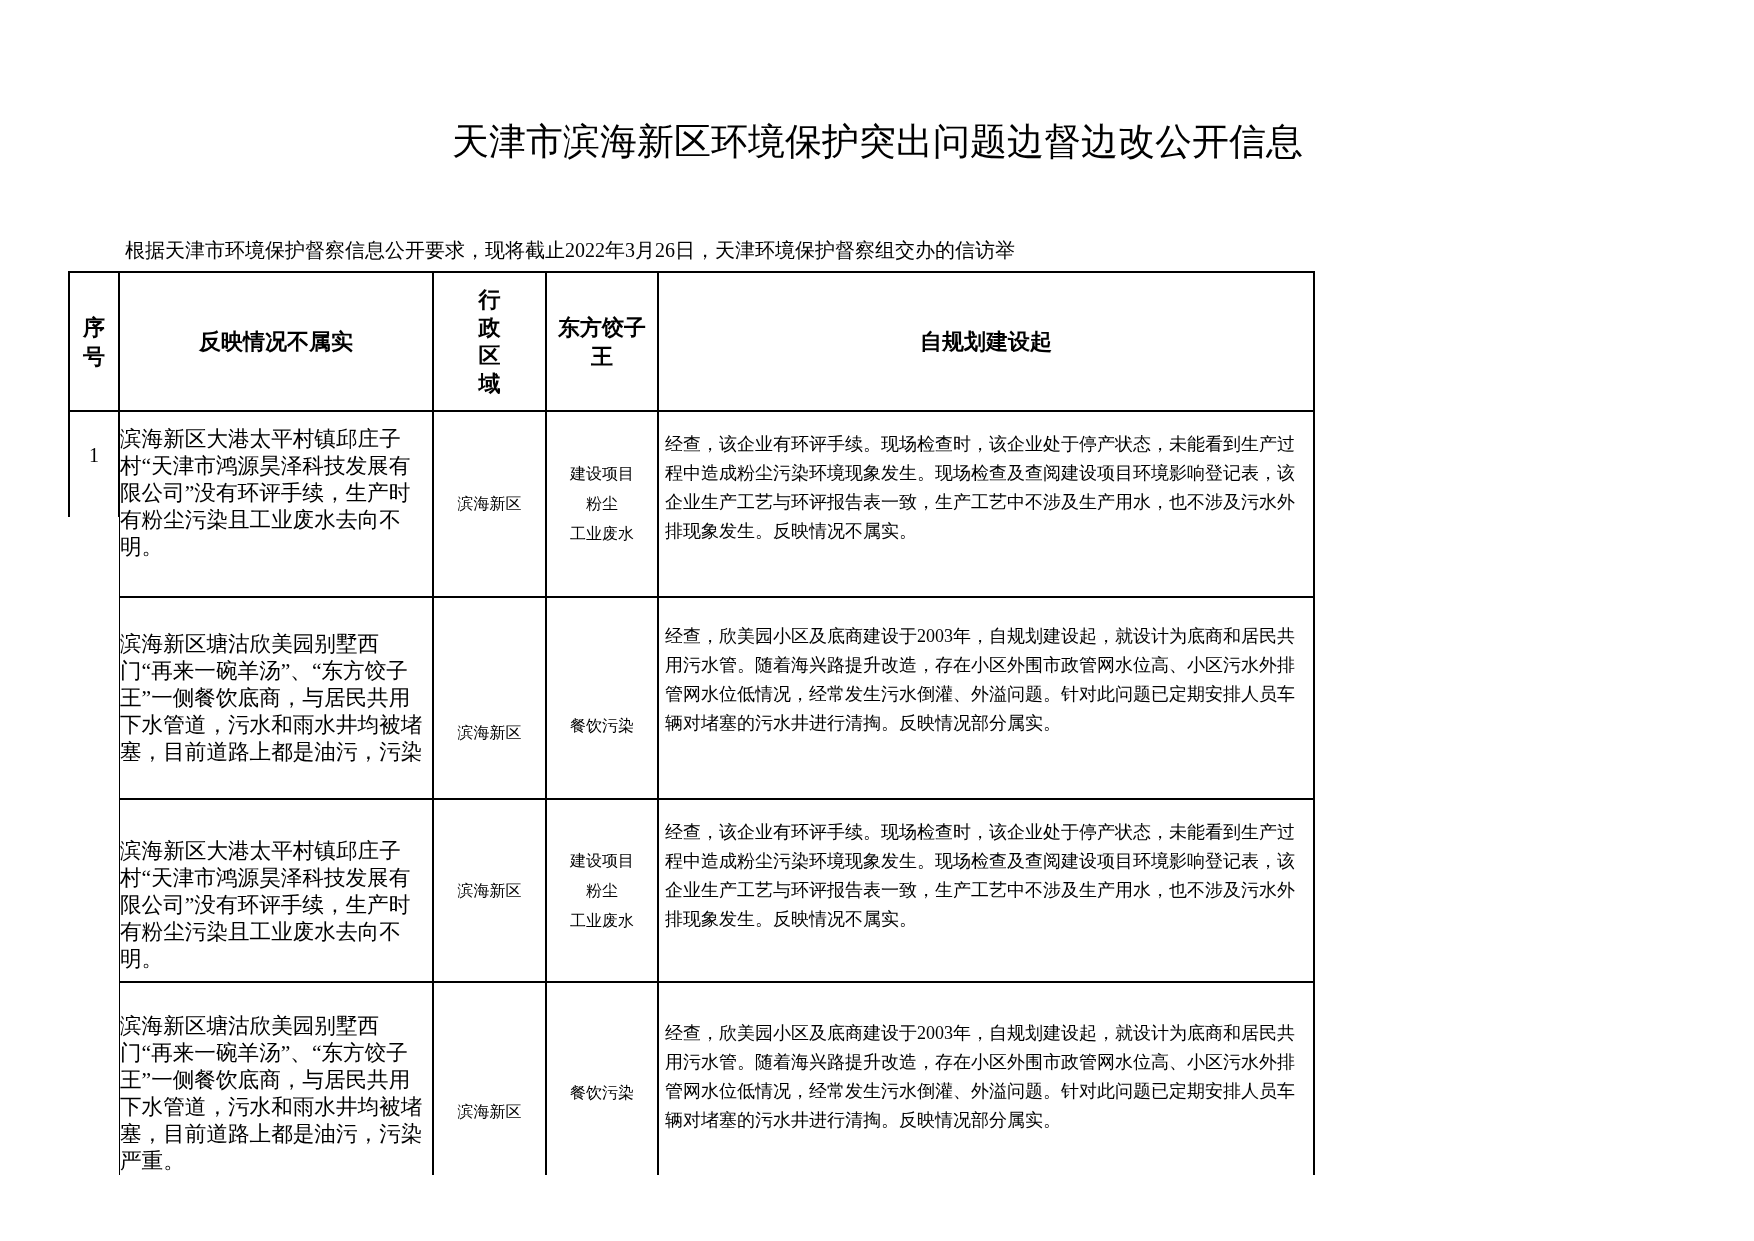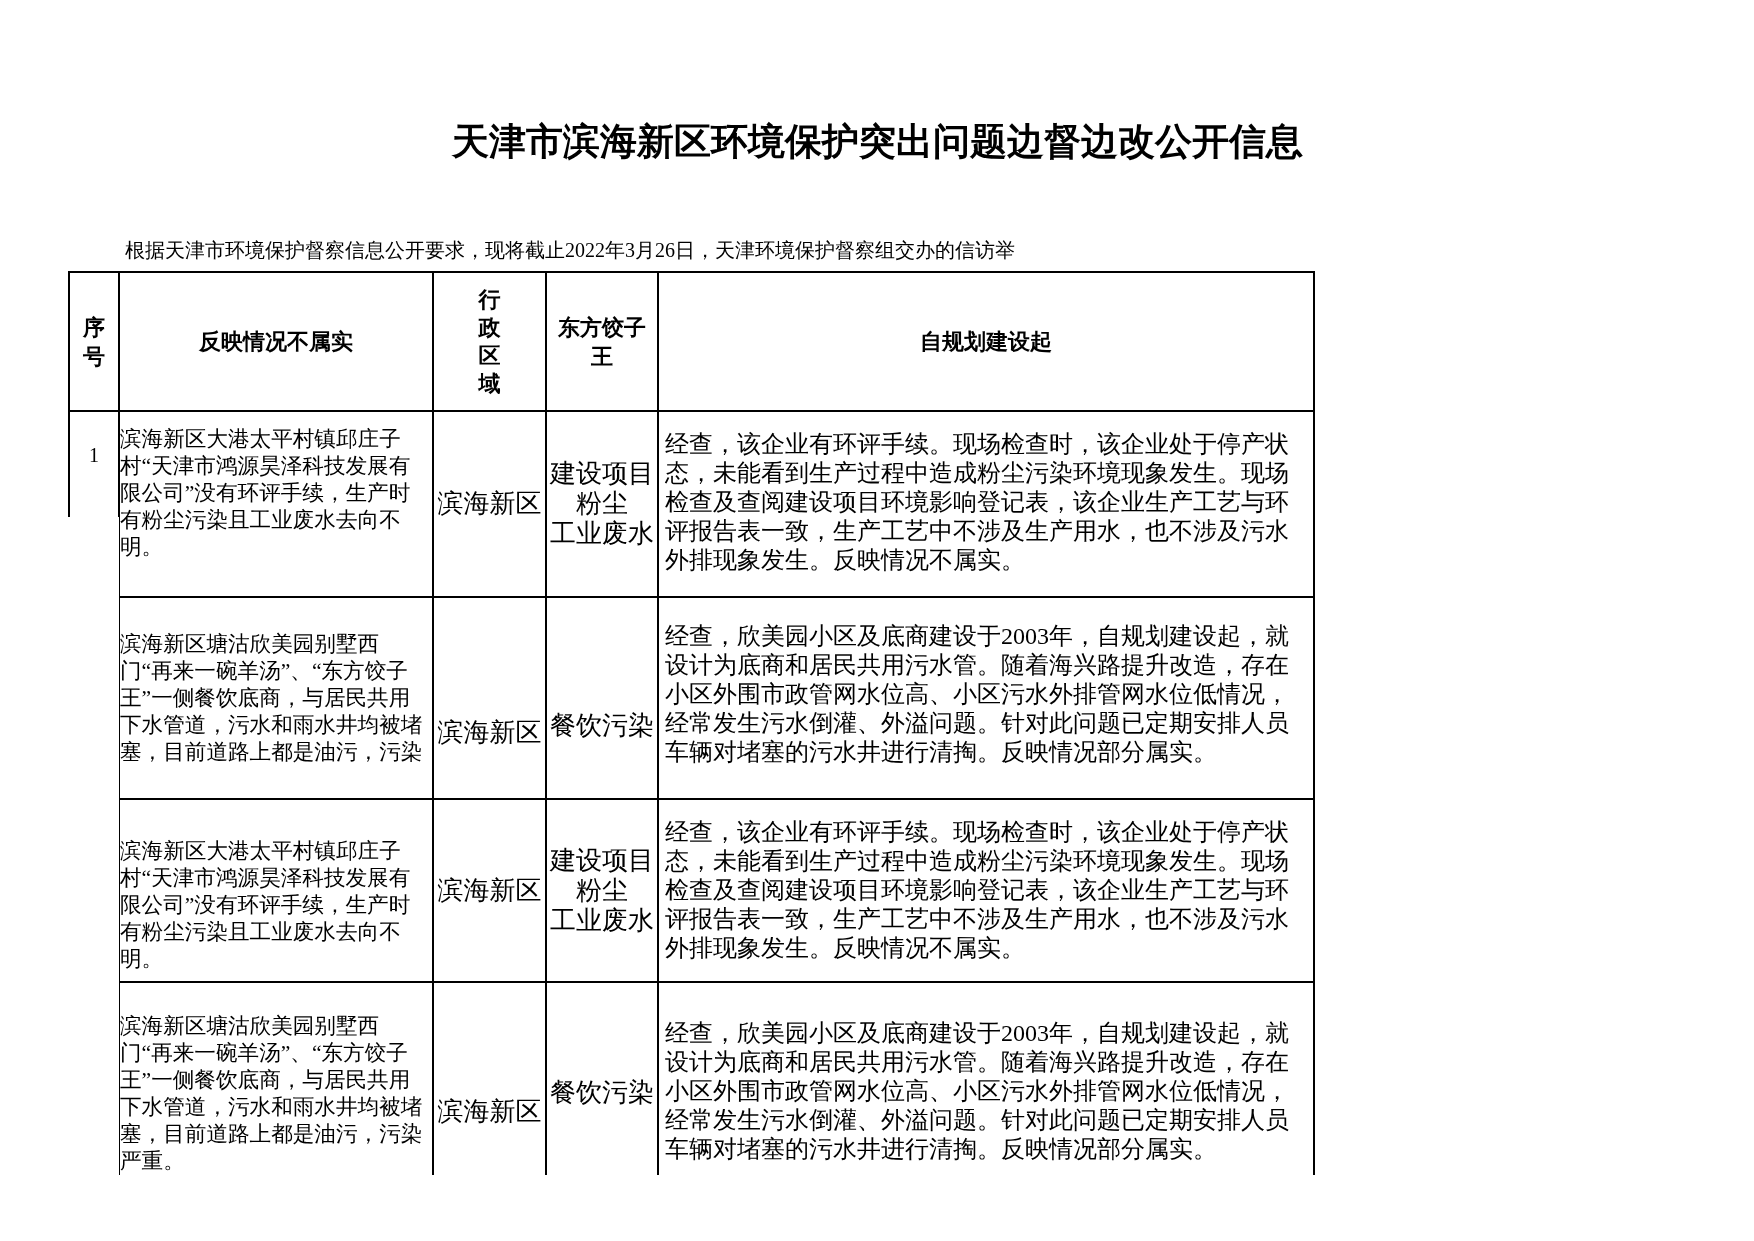--- a/index.html
+++ b/index.html
@@ -6,21 +6,21 @@
   body {
     width:1754px; height:1241px;
     background:#ffffff;
     color:#000000;
     font-family:"Liberation Serif", serif;
     position:relative;
     overflow:hidden;
   }
   .title {
     position:absolute; left:452px; top:92px;
-    font-size:37px; font-weight:bold;
+    font-size:37px; font-weight:normal;
     white-space:nowrap;
     letter-spacing:0px;
   }
   .intro {
     position:absolute; left:68px; top:217px;
     width:1242px;
     font-size:20px;
     white-space:nowrap;
     overflow:hidden;
     text-indent:57px;
@@ -47,24 +47,24 @@
     text-align:center; vertical-align:top;
     padding-top:32px; font-size:20px;
   }
   td.c-issue {
     font-size:21.6px; line-height:27px;
     vertical-align:top;
     padding:0 1px 0 0;
   }
   td.c-district, td.c-pollution {
     text-align:center; vertical-align:middle;
-    font-size:26px; line-height:30px;border-radius:15px;
+    font-size:16px; line-height:30px;border-radius:15px;
   }
   td.c-invest {
-    font-size:24px; line-height:29px;
+    font-size:18px; line-height:29px;
     vertical-align:top;
     padding:4px 5px 0 6px;
   }
   tr.hrow { height:139px; }
   tr.r1 { height:186px; }
   tr.r2 { height:202px; }
   tr.r3 { height:183px; }
   tr.r4 { height:188px; }
   tr.r1 td.c-issue  { padding-top:14px; }
   tr.r2 td.c-issue  { padding-top:33px; }

